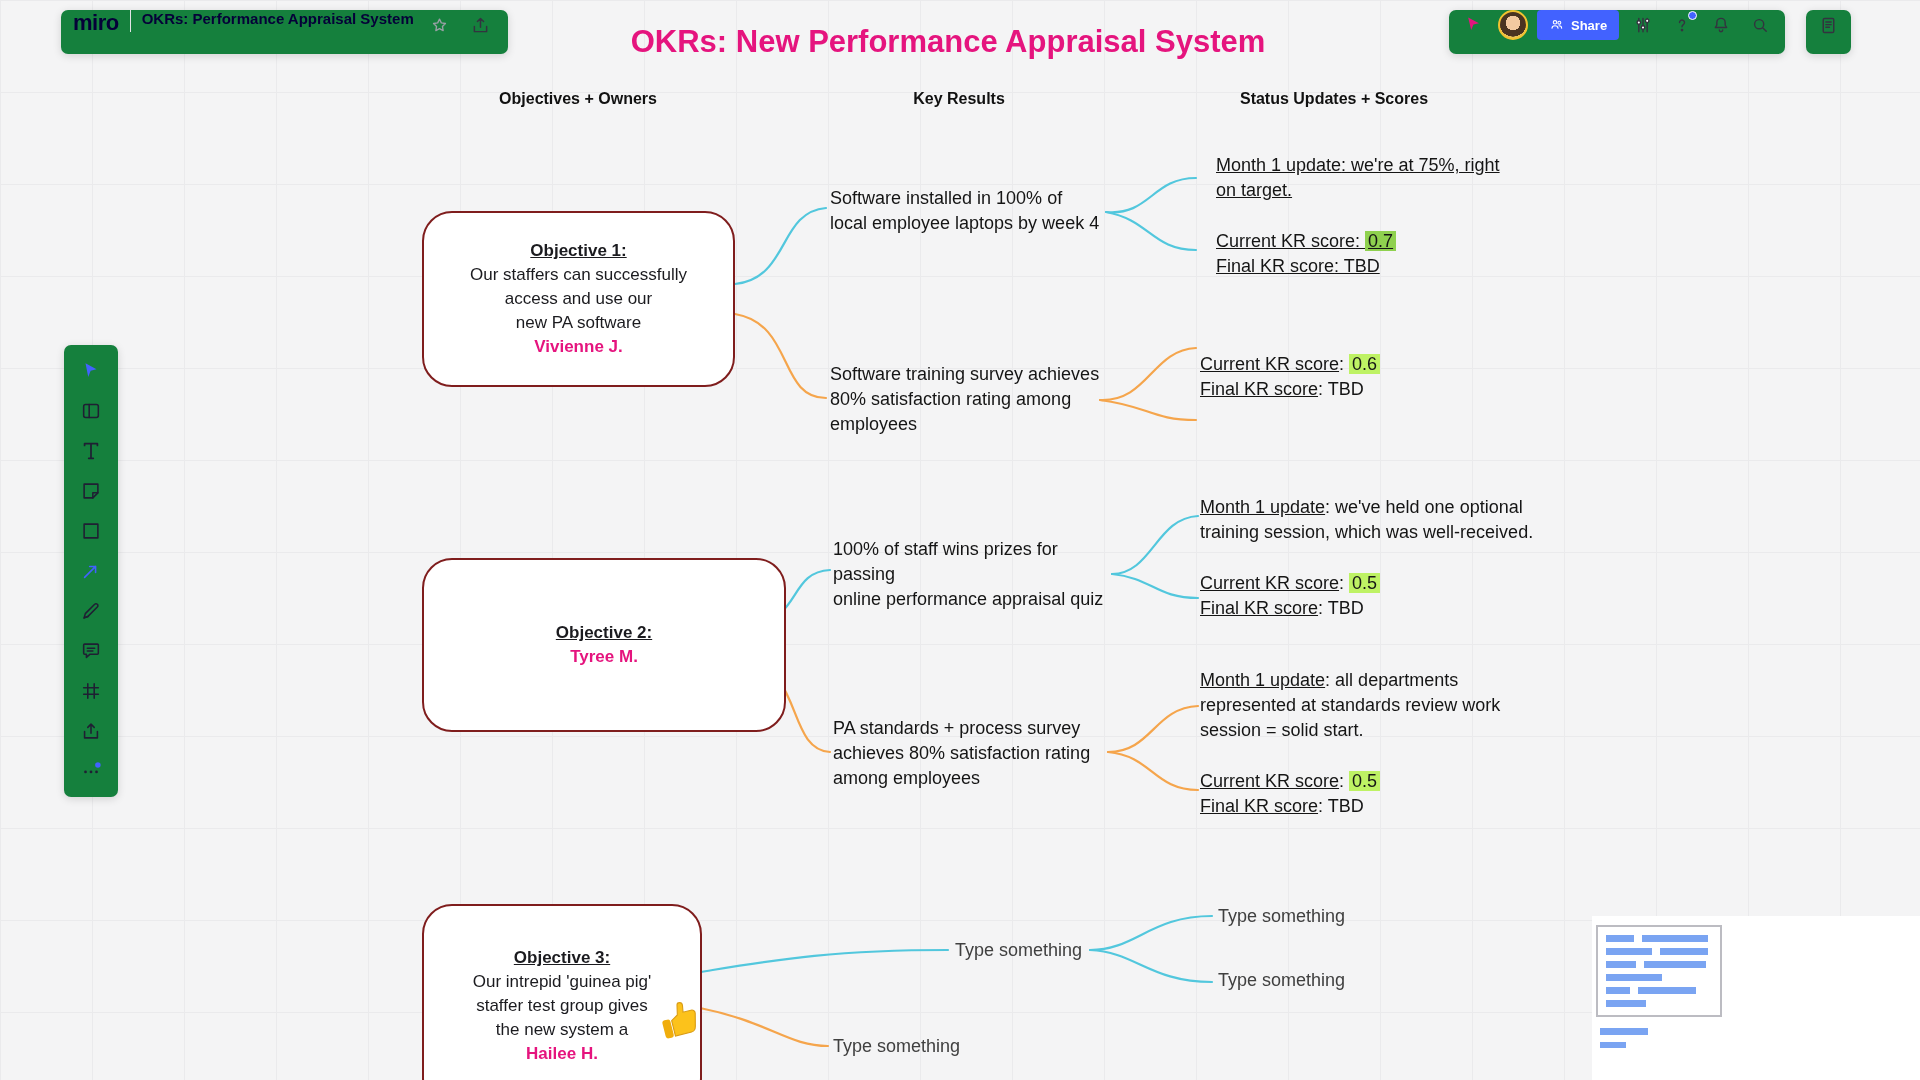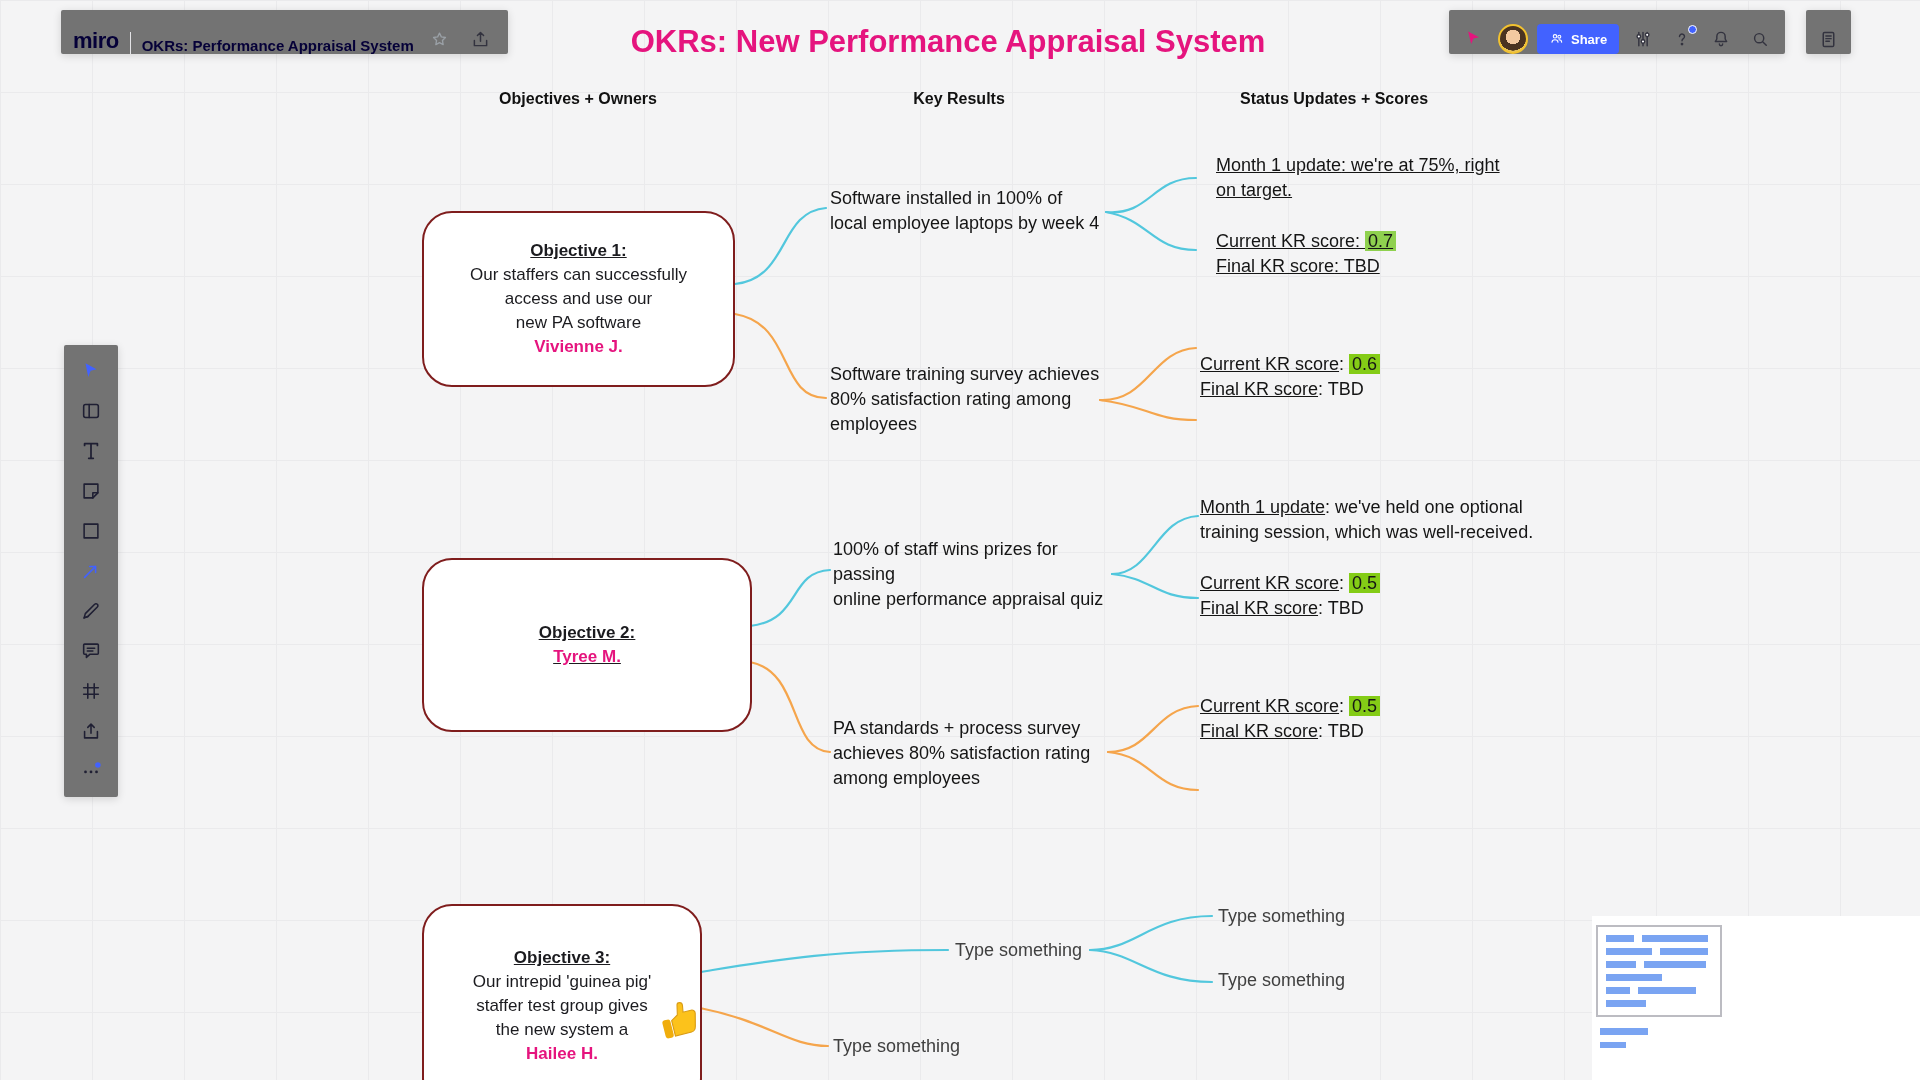--- a/index.html
+++ b/index.html
@@ -7,23 +7,23 @@
   body {
     font-family: "Liberation Sans", sans-serif;
     color:#1b1b1f;
     background-color:#f4f4f5;
     background-image: linear-gradient(#eaeaec 1px, transparent 1px),
                       linear-gradient(90deg, #eaeaec 1px, transparent 1px);
     background-size: 92px 92px;
     position:relative;
   }
   .float-card {
-    position:absolute; background:#737373; border-radius:2px;
+    position:absolute; background:#15803d; border-radius:7px;
     box-shadow:0 2px 8px rgba(0,0,0,.14);
-    display:flex; align-items:flex-end;
+    display:flex; align-items:flex-start;
   }
   
   #board-chip { left:61px; top:10px; height:44px; padding:0 12px; gap:11px; z-index:20; }
   .logo { font-weight:800; font-size:22px; letter-spacing:-0.5px; color:#050038; }
   .vdiv { width:1px; height:22px; background:#e3e3e6; }
   .board-title { font-size:15px; font-weight:700; color:#050038; white-space:nowrap; }
   .iconbtn { width:30px; height:30px; display:flex; align-items:center; justify-content:center; border-radius:4px; cursor:pointer; }
   .iconbtn svg { stroke:#33333f; stroke-width:1.7; fill:none; stroke-linecap:round; stroke-linejoin:round; }
   
   #top-right { left:1449px; top:10px; height:44px; padding:0 10px; gap:9px; z-index:20; }
@@ -54,21 +54,21 @@
   .obj-heading { font-weight:700; text-decoration:underline; }
   .obj-body { white-space:pre-line; }
   .obj-owner { font-weight:700; }
   .kr-text { position:absolute; font-size:18px; line-height:25px; white-space:pre-line; color:#151515; }
   .status { position:absolute; font-size:18px; line-height:25px; color:#151515; width:350px; }
   .status .scores { margin-top:26px; }
   .u { text-decoration:underline; }
   .pre { white-space:pre-line; }
   .hl { padding:0 3px; }
   .hl-green { background:#8fd14f; }
-  .hl-yellow { background:#84cc16; }
+  .hl-yellow { background:#bef264; }
   .placeholder { position:absolute; font-size:18px; line-height:25px; color:#404040; white-space:nowrap; }
   .connectors { position:absolute; left:0; top:0; z-index:1; pointer-events:none; }
   .node { z-index:4; }
   
   #frame-preview { position:absolute; left:1592px; top:916px; width:328px; height:164px; background:#fff; z-index:2; }
   #mini-box { position:absolute; left:4px; top:9px; width:126px; height:92px; background:#fff; border:2px solid #bcbcc2; }
   .bar { position:absolute; height:7px; background:#7aa4f2; }
   .thumb-emoji { position:absolute; left:658px; top:998px; z-index:6; }
 </style>
 </head>
@@ -102,21 +102,21 @@
 <div class="col-header node" style="left:959px">Key Results</div>
 <div class="col-header node" style="left:1334px">Status Updates + Scores</div>
 
 <div class="obj-box node" style="left:422px; top:211px; width:313px; height:176px;">
   <div class="obj-heading">Objective 1:</div>
   <div class="obj-body">Our staffers can successfully
 access and use our
 new PA software</div>
   <div class="obj-owner" style="color:#e5147e">Vivienne J.</div>
 </div>
-<div class="obj-box node" style="left:422px; top:558px; width:330px; height:174px;text-decoration:underline;">
+<div class="obj-box node" style="left:422px; top:558px; width:364px; height:174px;">
   <div class="obj-heading">Objective 2:</div>
   <div class="obj-owner" style="color:#e5147e">Tyree M.</div>
 </div>
 <div class="obj-box node" style="left:422px; top:904px; width:280px; height:204px;">
   <div class="obj-heading">Objective 3:</div>
   <div class="obj-body">Our intrepid 'guinea pig'
 staffer test group gives
 the new system a</div>
   <div class="obj-owner" style="color:#e5147e">Hailee H.</div>
 </div>
@@ -159,20 +159,23 @@
 <div class="status node" style="left:1200px; top:495px;">
   <div><span class="u">Month 1 update</span><span class="pre">: we've held one optional
 training session, which was well-received.</span></div>
   <div class="scores">
     <div><span class="u">Current KR score</span><span>: </span><span class="hl hl-yellow">0.5</span></div>
     <div><span class="u">Final KR score</span><span>: TBD</span></div>
   </div>
 </div>
 
 <div class="status node" style="left:1200px; top:668px;">
+  <div><span class="u">Month 1 update</span><span class="pre">: all departments
+represented at standards review work
+session = solid start.</span></div>
   <div class="scores">
     <div><span class="u">Current KR score</span><span>: </span><span class="hl hl-yellow">0.5</span></div>
     <div><span class="u">Final KR score</span><span>: TBD</span></div>
   </div>
 </div>
 
 <div class="placeholder node" style="left:955px; top:938px;">Type something</div>
 <div class="placeholder node" style="left:1218px; top:904px;">Type something</div>
 <div class="placeholder node" style="left:1218px; top:968px;">Type something</div>
 <div class="placeholder node" style="left:833px; top:1034px;">Type something</div>

